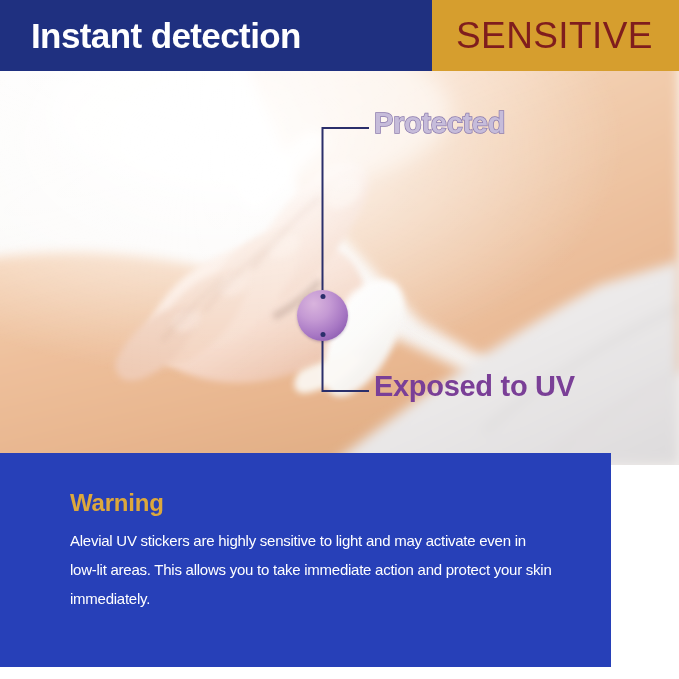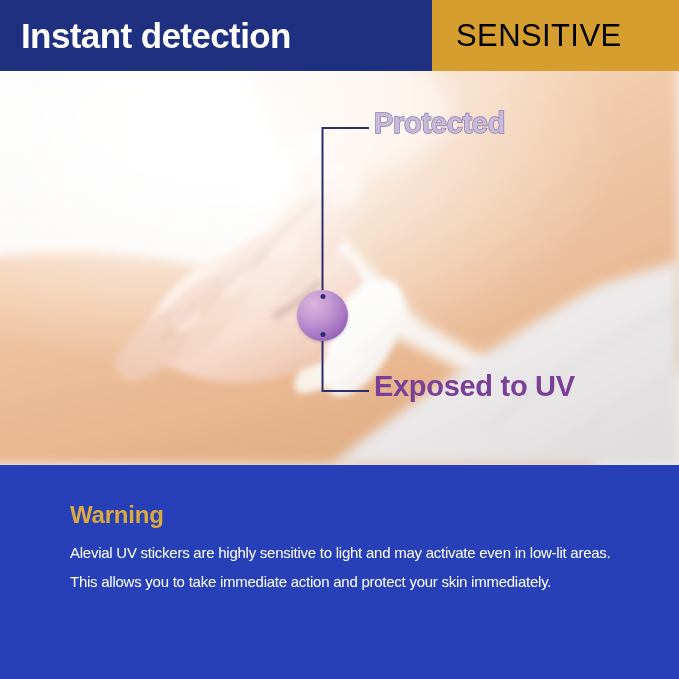--- a/index.html
+++ b/index.html
@@ -26,42 +26,42 @@
     display: flex;
     z-index: 40;
   }
   .header-left {
     width: 432px;
     height: 100%;
     background: #1f3080;
     display: flex;
     align-items: center;
     box-sizing: border-box;
-    padding-left: 21px;
+    padding-left: 31px;
   }
   .header-title {
     color: #ffffff;
     font-size: 35px;
     font-weight: 700;
     letter-spacing: -0.6px;
     line-height: 1;
     white-space: nowrap;
   }
   .header-right {
     flex: 1;
     height: 100%;
     background: #d69e2e;
     display: flex;
     align-items: center;
     box-sizing: border-box;
     padding-left: 24px;
   }
   .header-badge {
-    color: #000000;
-    font-size: 31px;
+    color: #7f1d1d;
+    font-size: 37px;
     font-weight: 400;
     letter-spacing: 0.4px;
     line-height: 1;
     white-space: nowrap;
   }
 
   
   .photo {
     position: absolute;
     left: 0; top: 71px;
@@ -120,22 +120,22 @@
   .label-exposed {
     left: 374px; top: 301px;
     font-size: 29px;
     letter-spacing: -0.3px;
     color: #7a3f97;
   }
 
   
   .warning {
     position: absolute;
-    left: 0; top: 465px;
-    width: 679px; height: 214px;
+    left: 0; top: 453px;
+    width: 611px; height: 214px;
     background: #2740b8;
     box-sizing: border-box;
     padding: 38px 58px 0 70px;
     z-index: 30;
   }
   .warning-title {
     color: #dda83c;
     font-size: 24px;
     font-weight: 700;
     line-height: 1;

